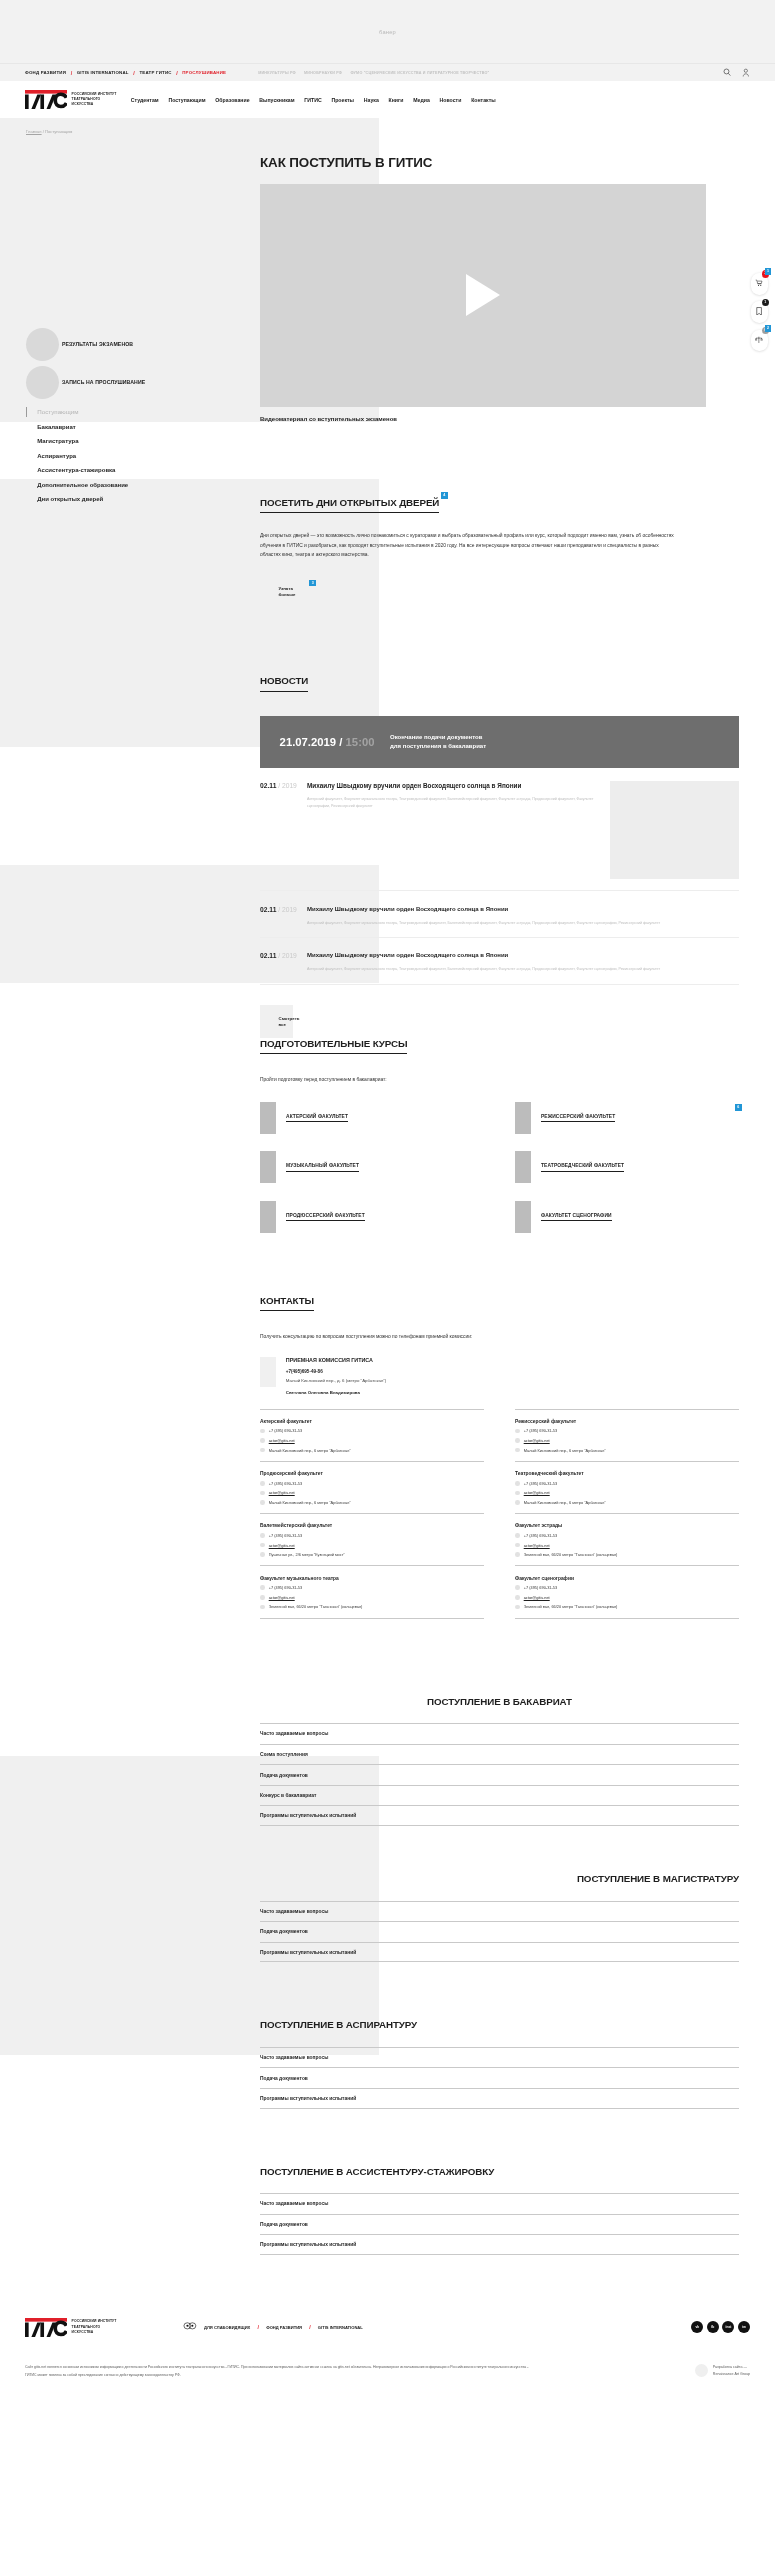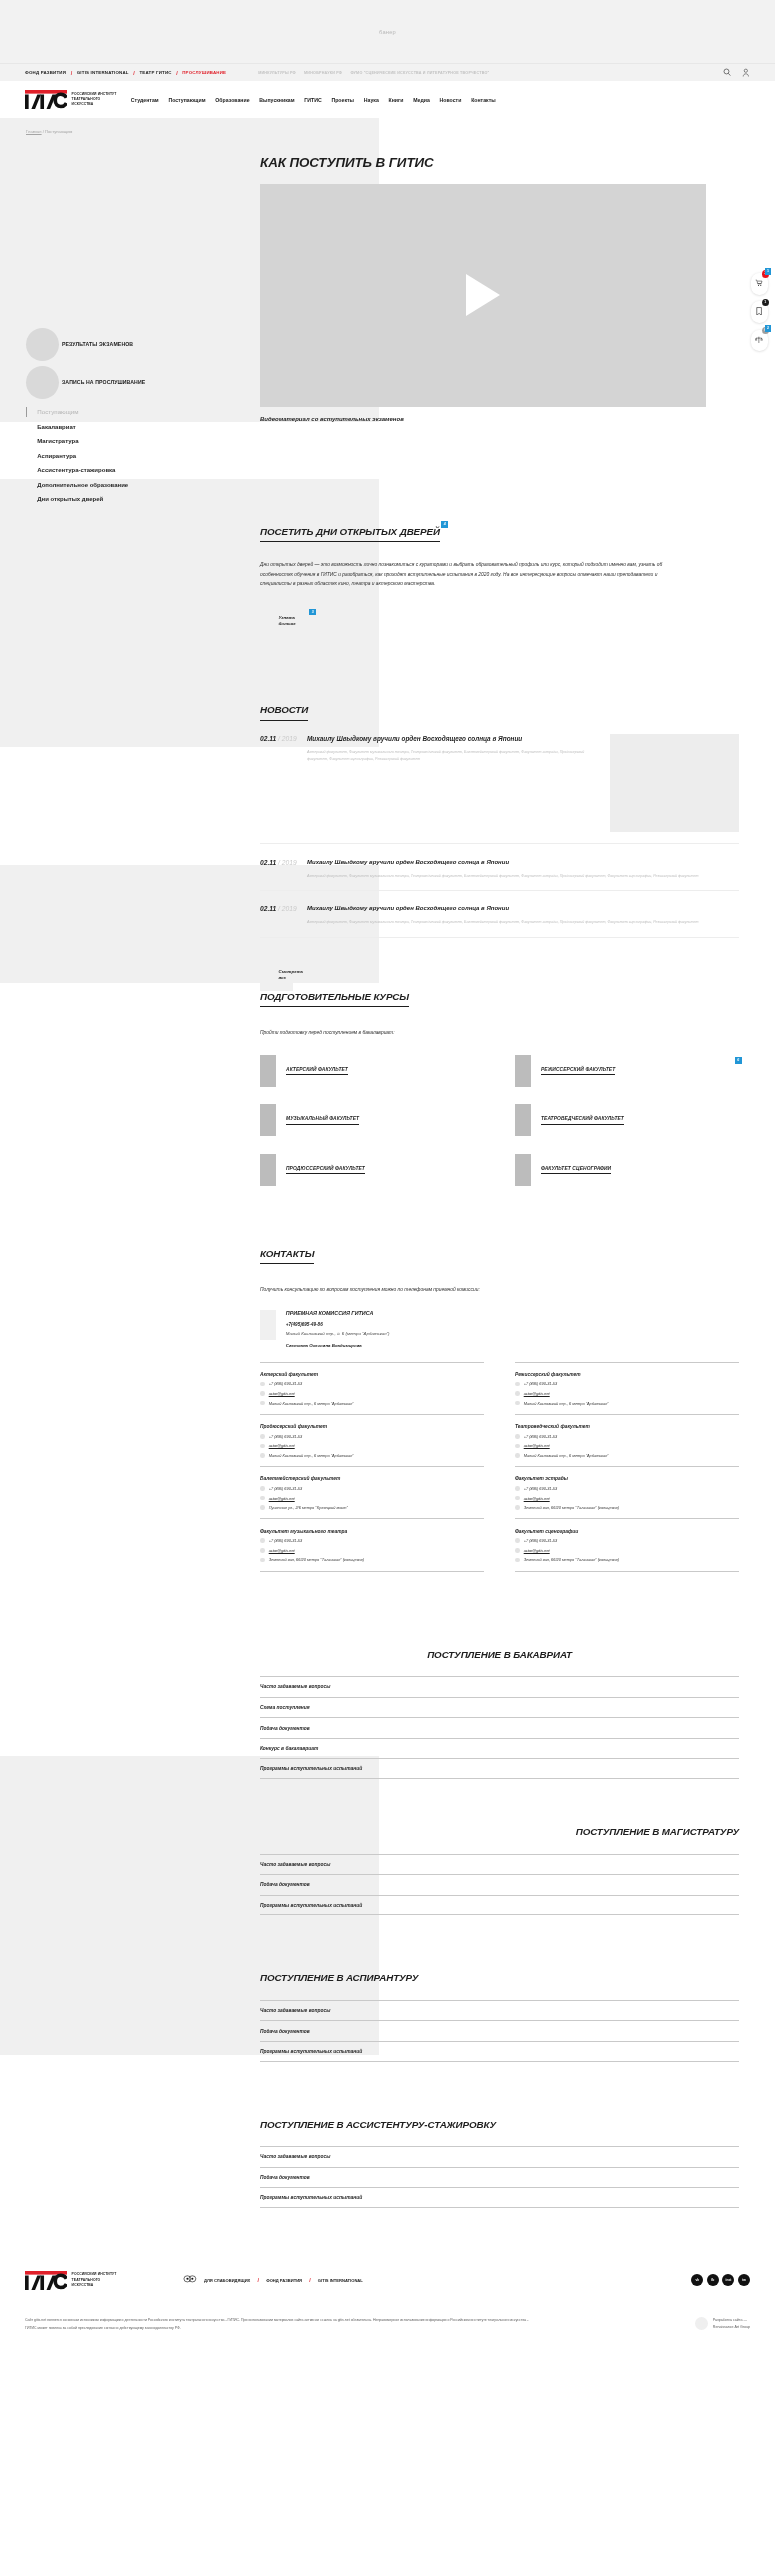--- a/index.html
+++ b/index.html
@@ -125,21 +125,21 @@
     background: #2196d6; color: #fff; font-size: 3.6px; line-height: 6.7px;
     text-align: center; font-weight: 700;
   }
   .badge-rd {
     position: absolute; right: -1px; top: -2.6px; min-width: 7.2px; height: 7.2px;
     border-radius: 50%; color: #fff; font-size: 3.6px; line-height: 7.2px;
     text-align: center; font-weight: 700;
   }
 
   
-  .section { position: relative; z-index: 2; font-style: italic; }
+  .section { position: relative; z-index: 2; }
   .h2 {
     font-size: 9.8px; font-weight: 700; text-transform: uppercase; color: #1e1e1e;
     display: inline-block; padding-bottom: 4.1px; border-bottom: 1px solid #1e1e1e;
     position: relative; letter-spacing: -0.1px;
   }
   .para { font-size: 4.9px; line-height: 1.95; color: #2e2e2e; }
   .btn-box {
     position: relative; width: 33px; height: 33px; background: #f0f0f0;
     display: flex; align-items: center; margin-top: 15.5px;
   }
@@ -353,39 +353,46 @@
     </div>
 
   <div class="content hero section">
     <h1>КАК ПОСТУПИТЬ В ГИТИС</h1>
     <div class="video">
       <span class="play-tri"></span>
     </div>
     <div class="video-cap">Видеоматериал со вступительных экзаменов</div>
   </div>
 
-  <div class="content section" style="margin-top:104px">
+  <div class="content section" style="margin-top:75px">
     <div class="inner">
       <h2 class="h2">
         <span>ПОСЕТИТЬ ДНИ ОТКРЫТЫХ ДВЕРЕЙ</span>
         <span class="badge-sq" style="right:-8.2px;top:-4.6px">4</span>
       </h2>
       <p class="para" style="margin-top:18.5px;width:417px">Дни открытых дверей — это возможность лично познакомиться с кураторами и выбрать образовательный профиль или курс, который подходит именно вам, узнать об особенностях обучения в ГИТИС и разобраться, как проходят вступительные испытания в 2020 году. На все интересующие вопросы отвечают наши преподаватели и специалисты в разных областях кино, театра и актерского мастерства.</p>
       <div class="btn-box">
         <span class="lbl">Узнать
 больше</span>
         <span class="badge-sq" style="right:-23px;top:4.1px">3</span>
       </div>
     </div>
   </div>
 
 
   <div class="content section" style="margin-top:67px">
     <div class="inner">
       <h2 class="h2">НОВОСТИ</h2>
+      <div class="news-banner" style="margin-top:24px">
+        <div class="nb-date">
+          <span>21.07.2019</span><span> / </span><span class="time">15:00</span>
+        </div>
+        <div class="nb-title" style="white-space:pre-line">Окончание подачи документов
+для поступления в бакалавриат</div>
+      </div>
       <div id="newsList">
           <div class="news-row">
             <div class="news-date"><span>02.11</span><span class="yr"> / </span><span class="yr">2019</span></div>
             <div class="news-body">
               <div class="news-h">Михаилу Швыдкому вручили орден Восходящего солнца в Японии</div>
               <div class="news-tags">Актерский факультет, Факультет музыкального театра, Театроведческий факультет, Балетмейстерский факультет, Факультет эстрады, Продюсерский факультет, Факультет сценографии, Режиссерский факультет</div>
             </div>
             <div class="news-thumb"></div>
           </div>
           <div class="news-row">

